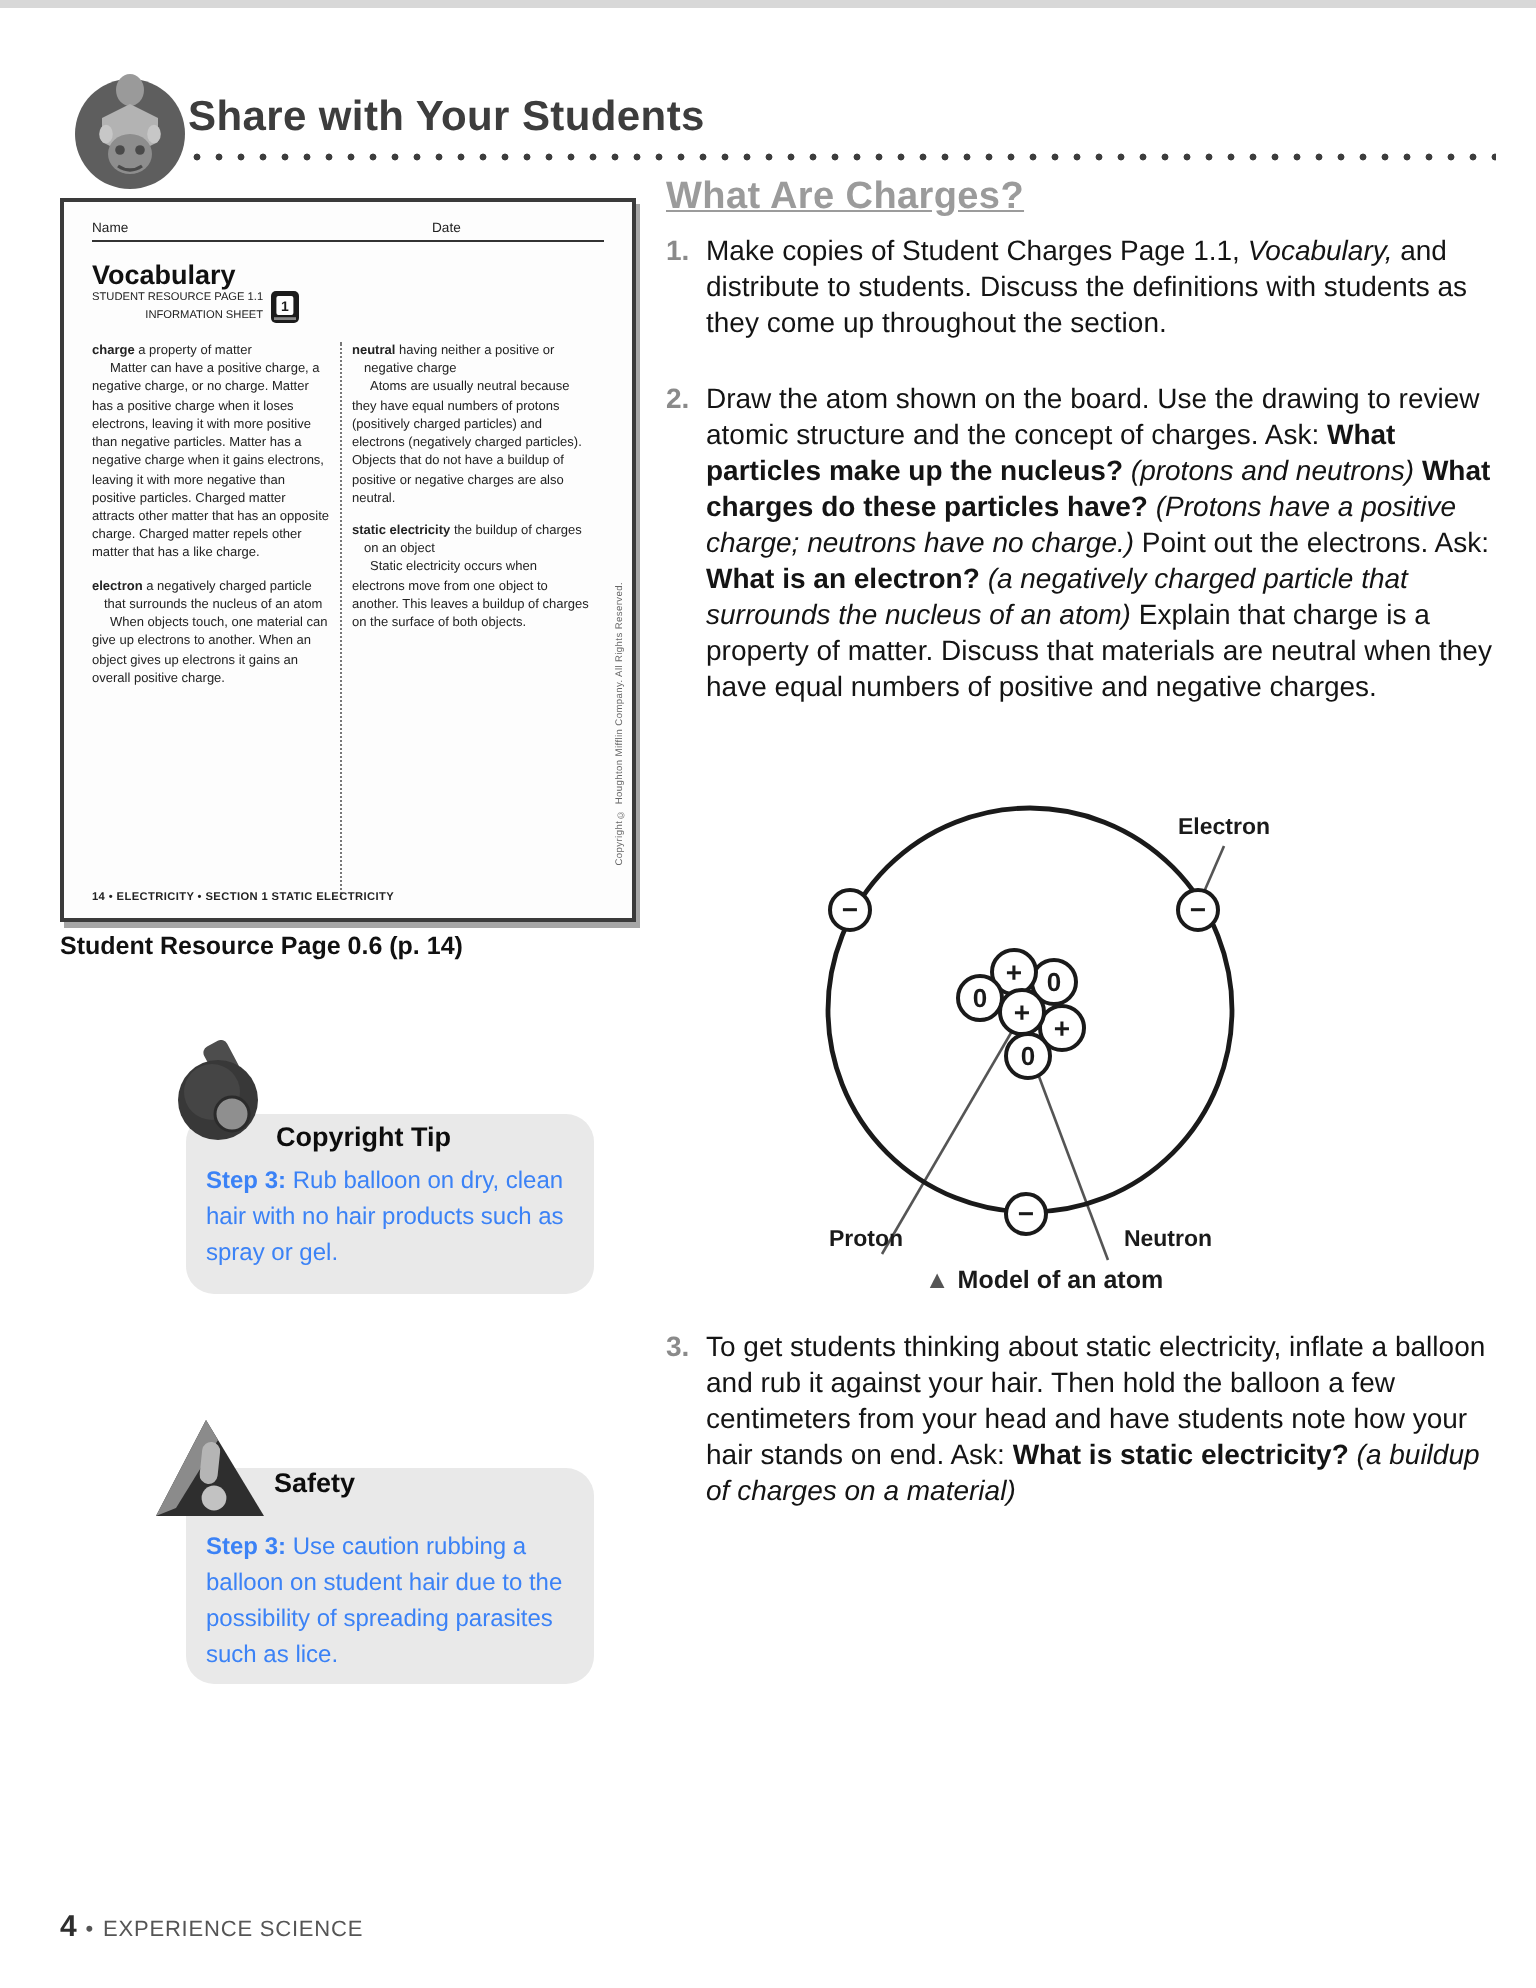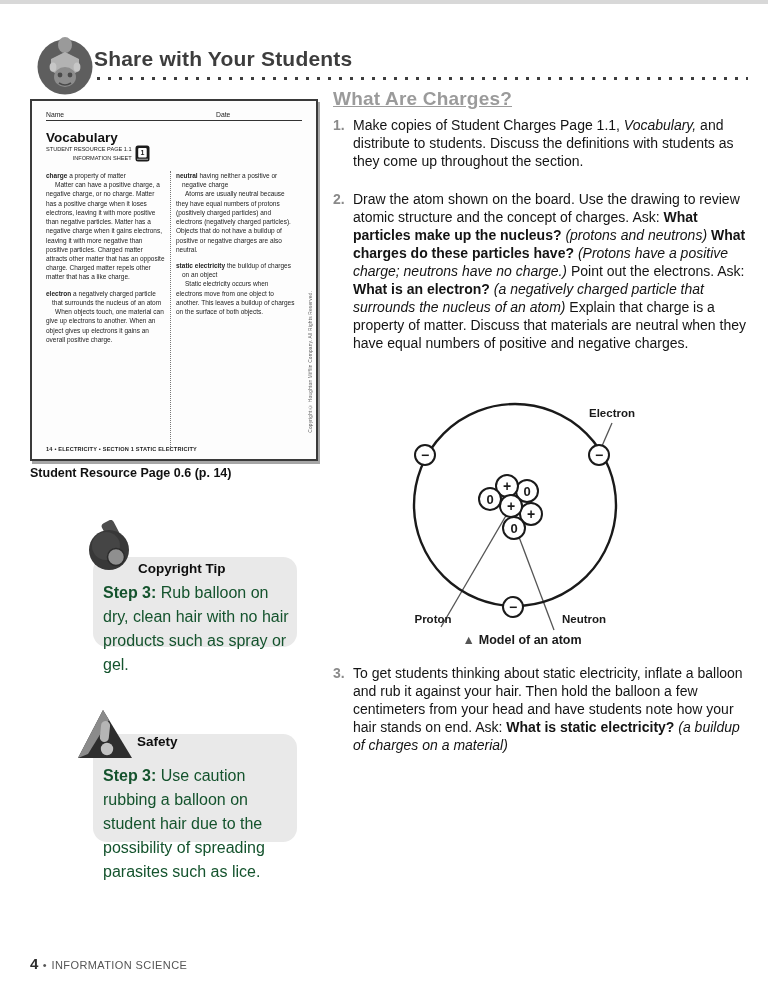--- a/index.html
+++ b/index.html
@@ -37,21 +37,21 @@
 
   
   .graybox { position:absolute; background:#e9e9e9; border-radius:14px; }
   .tip-box { left:93px; top:553px; width:204px; height:90px; }
   .safety-box { left:93px; top:730px; width:204px; height:108px; }
   .tip-icon { position:absolute; left:84px; top:516px; width:54px; height:52px; }
   .safety-icon { position:absolute; left:76px; top:704px; width:62px; height:54px; }
   .box-title { position:absolute; font-size:13.5px; font-weight:bold; color:#0d0d0d; }
   .tip-title { left:138px; top:557px; }
   .safety-title { left:137px; top:730px; }
-  .box-body { position:absolute; font-size:16px; line-height:1.5; color:#14532d; }
+  .box-body { position:absolute; font-size:12px; line-height:1.5; color:#3b82f6; }
   .tip-body { left:103px; top:577px; width:186px; }
   .safety-body { left:103px; top:760px; width:188px; }
 
   
   .main-heading { position:absolute; left:333px; top:84px; font-size:19px; font-weight:bold; color:#9b9b9b; letter-spacing:0.2px;text-decoration:underline; }
   .step { position:absolute; left:333px; display:flex; width:424px; }
   .step-1 { top:112px; }
   .step-2 { top:186px; }
   .step-3 { top:660px; }
   .step-num { width:20px; flex-shrink:0; font-weight:bold; color:#8a8a8a; font-size:14px; padding-top:0.5px; }
@@ -213,16 +213,16 @@
     <text x="433" y="619" font-size="11.5" font-weight="bold" fill="#1a1a1a" text-anchor="middle">Proton</text>
     <text x="584" y="619" font-size="11.5" font-weight="bold" fill="#1a1a1a" text-anchor="middle">Neutron</text>
   </svg>
   <div class="diagram-caption">
     <span class="tri">▲</span><span>Model of an atom</span>
   </div>
 
   <div class="page-footer">
     <span class="pf-num">4</span>
     <span class="pf-rest">•</span>
-    <span class="pf-rest">INFORMATION SCIENCE</span>
+    <span class="pf-rest">EXPERIENCE SCIENCE</span>
   </div>
 
 </div>
 
 </body></html>

